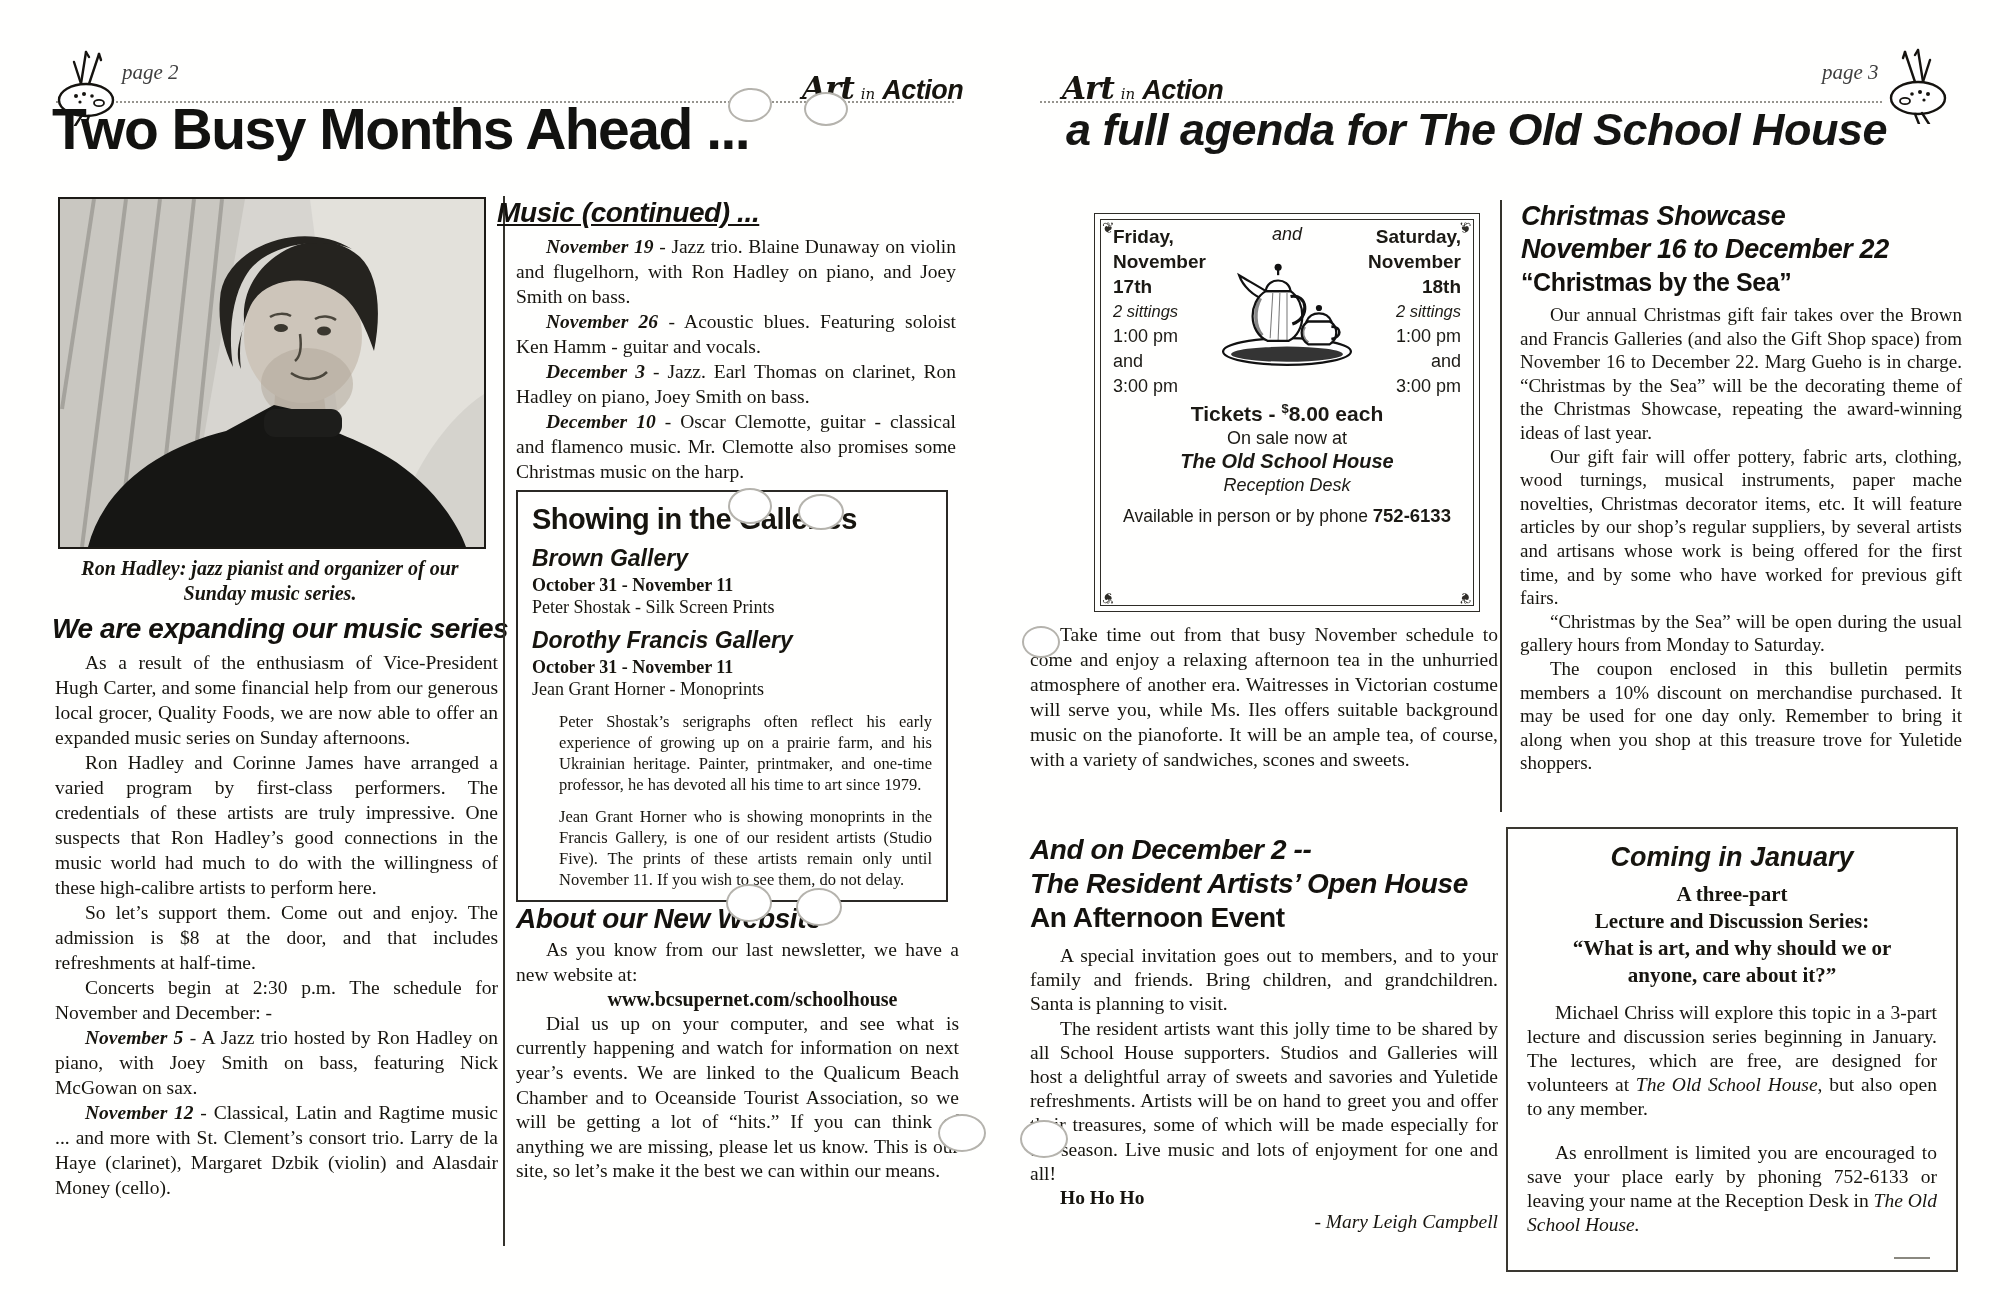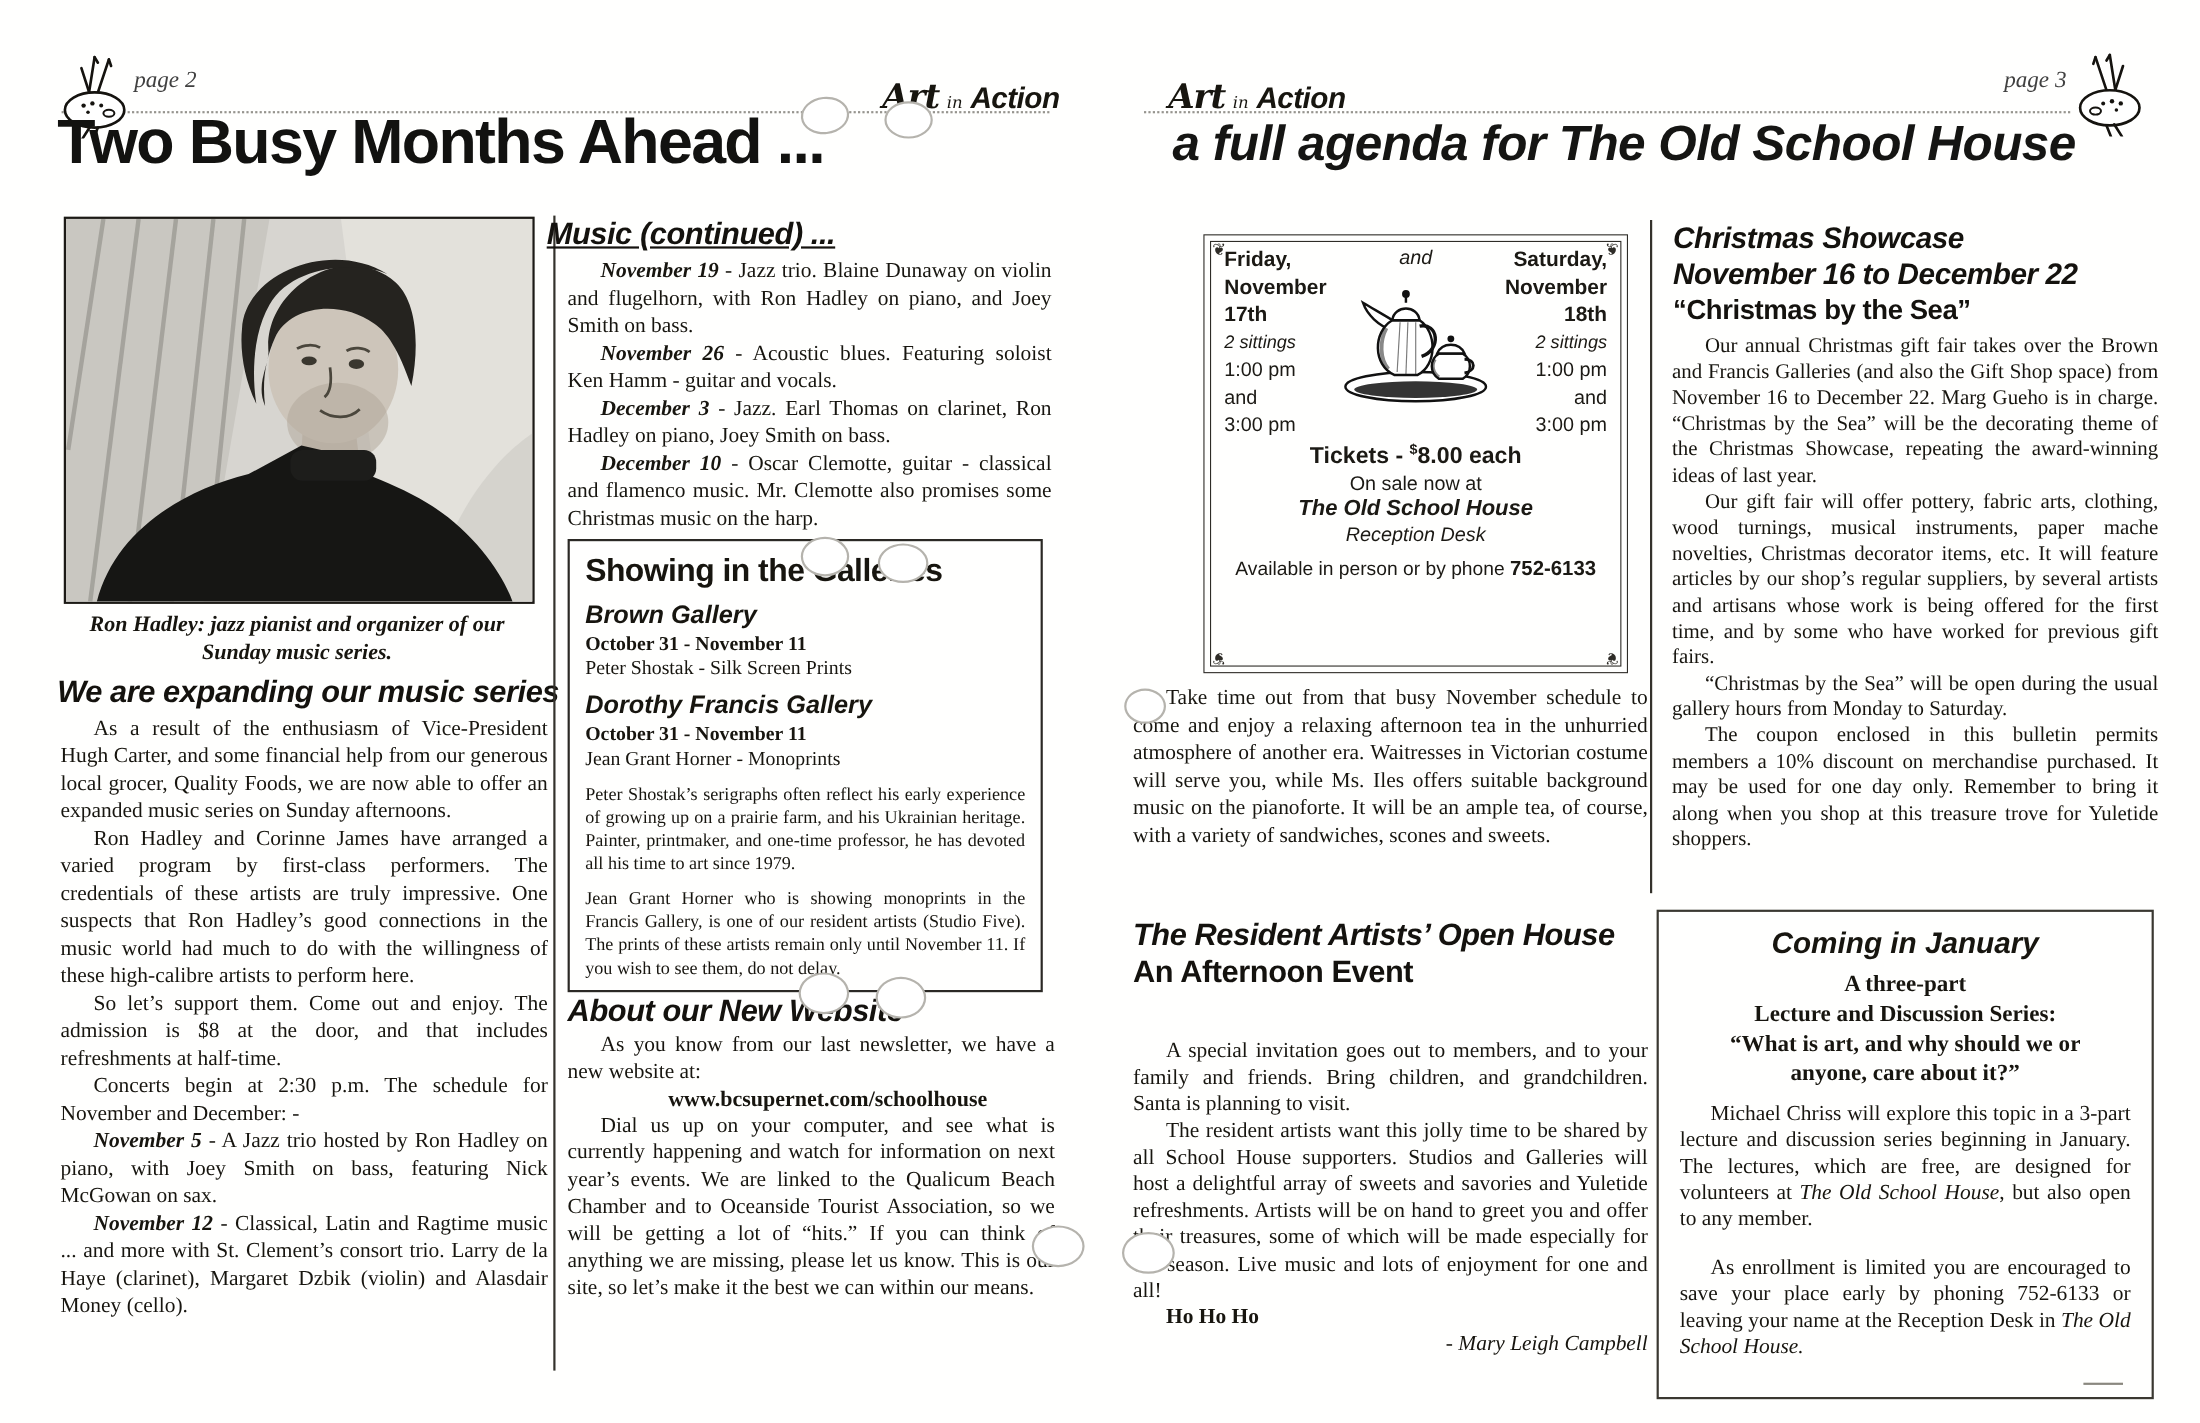--- a/index.html
+++ b/index.html
@@ -42,21 +42,21 @@
   .hole{position:absolute;border:2px solid #b5b3ad;border-radius:50%;background:#fff;}
   .endmark{position:absolute;left:1894px;top:1257px;width:36px;height:2px;background:#8a887f;}
 
   
   .gbox{position:absolute;left:516px;top:490px;width:432px;box-sizing:border-box;
         border:2px solid #2b2925;padding:10px 14px 10px 14px;background:#fffffe;}
   .gbox-h{font:700 29px/34px "Liberation Sans",sans-serif;letter-spacing:-0.5px;margin-bottom:8px;}
   .g-name{font:700 italic 23px/28px "Liberation Sans",sans-serif;margin-top:8px;}
   .g-dates{font:700 18px/22px "Liberation Serif",serif;margin-top:2px;}
   .g-artist{font:18px/22px "Liberation Serif",serif;}
-  .g-note{font:16.5px/21px "Liberation Serif",serif;text-align:justify;margin-top:11px;}
+  .g-note{font:16.5px/21px "Liberation Serif",serif;text-align:justify;margin-top:11px;margin-left:27px;}
 
   
   .teabox{position:absolute;left:1094px;top:213px;width:386px;height:399px;box-sizing:border-box;
           border:1.5px solid #2e2c27;background:#fffffe;
           font-family:"Liberation Sans",sans-serif;color:#1b1914;}
   .teabox::before{content:"";position:absolute;inset:5px;border:1px solid #2e2c27;pointer-events:none;}
   .tb-corner{position:absolute;font-size:15px;color:#2e2c27;line-height:1;}
   .tb-invite{margin-top:20px;text-align:center;font:500 italic 23px/28px "Liberation Sans",sans-serif;}
   .tb-row{display:flex;justify-content:space-between;padding:10px 18px 0 18px;}
   .tb-day{width:116px;font-size:18px;line-height:25px;}
@@ -285,20 +285,21 @@
       <div class="s3">Reception Desk</div>
     </div>
     <div class="tb-avail"><span>Available in person or by phone </span><b>752-6133</b></div>
   </div>
 
   <div class="bodycol col3" style="left:1030px;top:622px;width:468px;">
     <p>Take time out from that busy November schedule to come and enjoy a relaxing afternoon tea in the unhurried atmosphere of another era. Waitresses in Victorian costume will serve you, while Ms. Iles offers suitable background music on the pianoforte. It will be an ample tea, of course, with a variety of sandwiches, scones and sweets.</p>
   </div>
 
   <div class="h-sans-i" style="position:absolute;left:1030px;top:833px;line-height:34px;">
+    <div>And on December 2 --</div>
     <div>The Resident Artists’ Open House</div>
     <div class="h-line-up">An Afternoon Event</div>
   </div>
   <div class="bodycol col3" style="left:1030px;top:944px;width:468px;line-height:24.2px;">
     <p>A special invitation goes out to members, and to your family and friends. Bring children, and grandchildren. Santa is planning to visit.</p>
     <p>The resident artists want this jolly time to be shared by all School House supporters. Studios and Galleries will host a delightful array of sweets and savories and Yuletide refreshments. Artists will be on hand to greet you and offer their treasures, some of which will be made especially for the season. Live music and lots of enjoyment for one and all!</p>
     <p class="hoho">Ho Ho Ho</p>
     <p class="sig">- Mary Leigh Campbell</p>
   </div>
 

